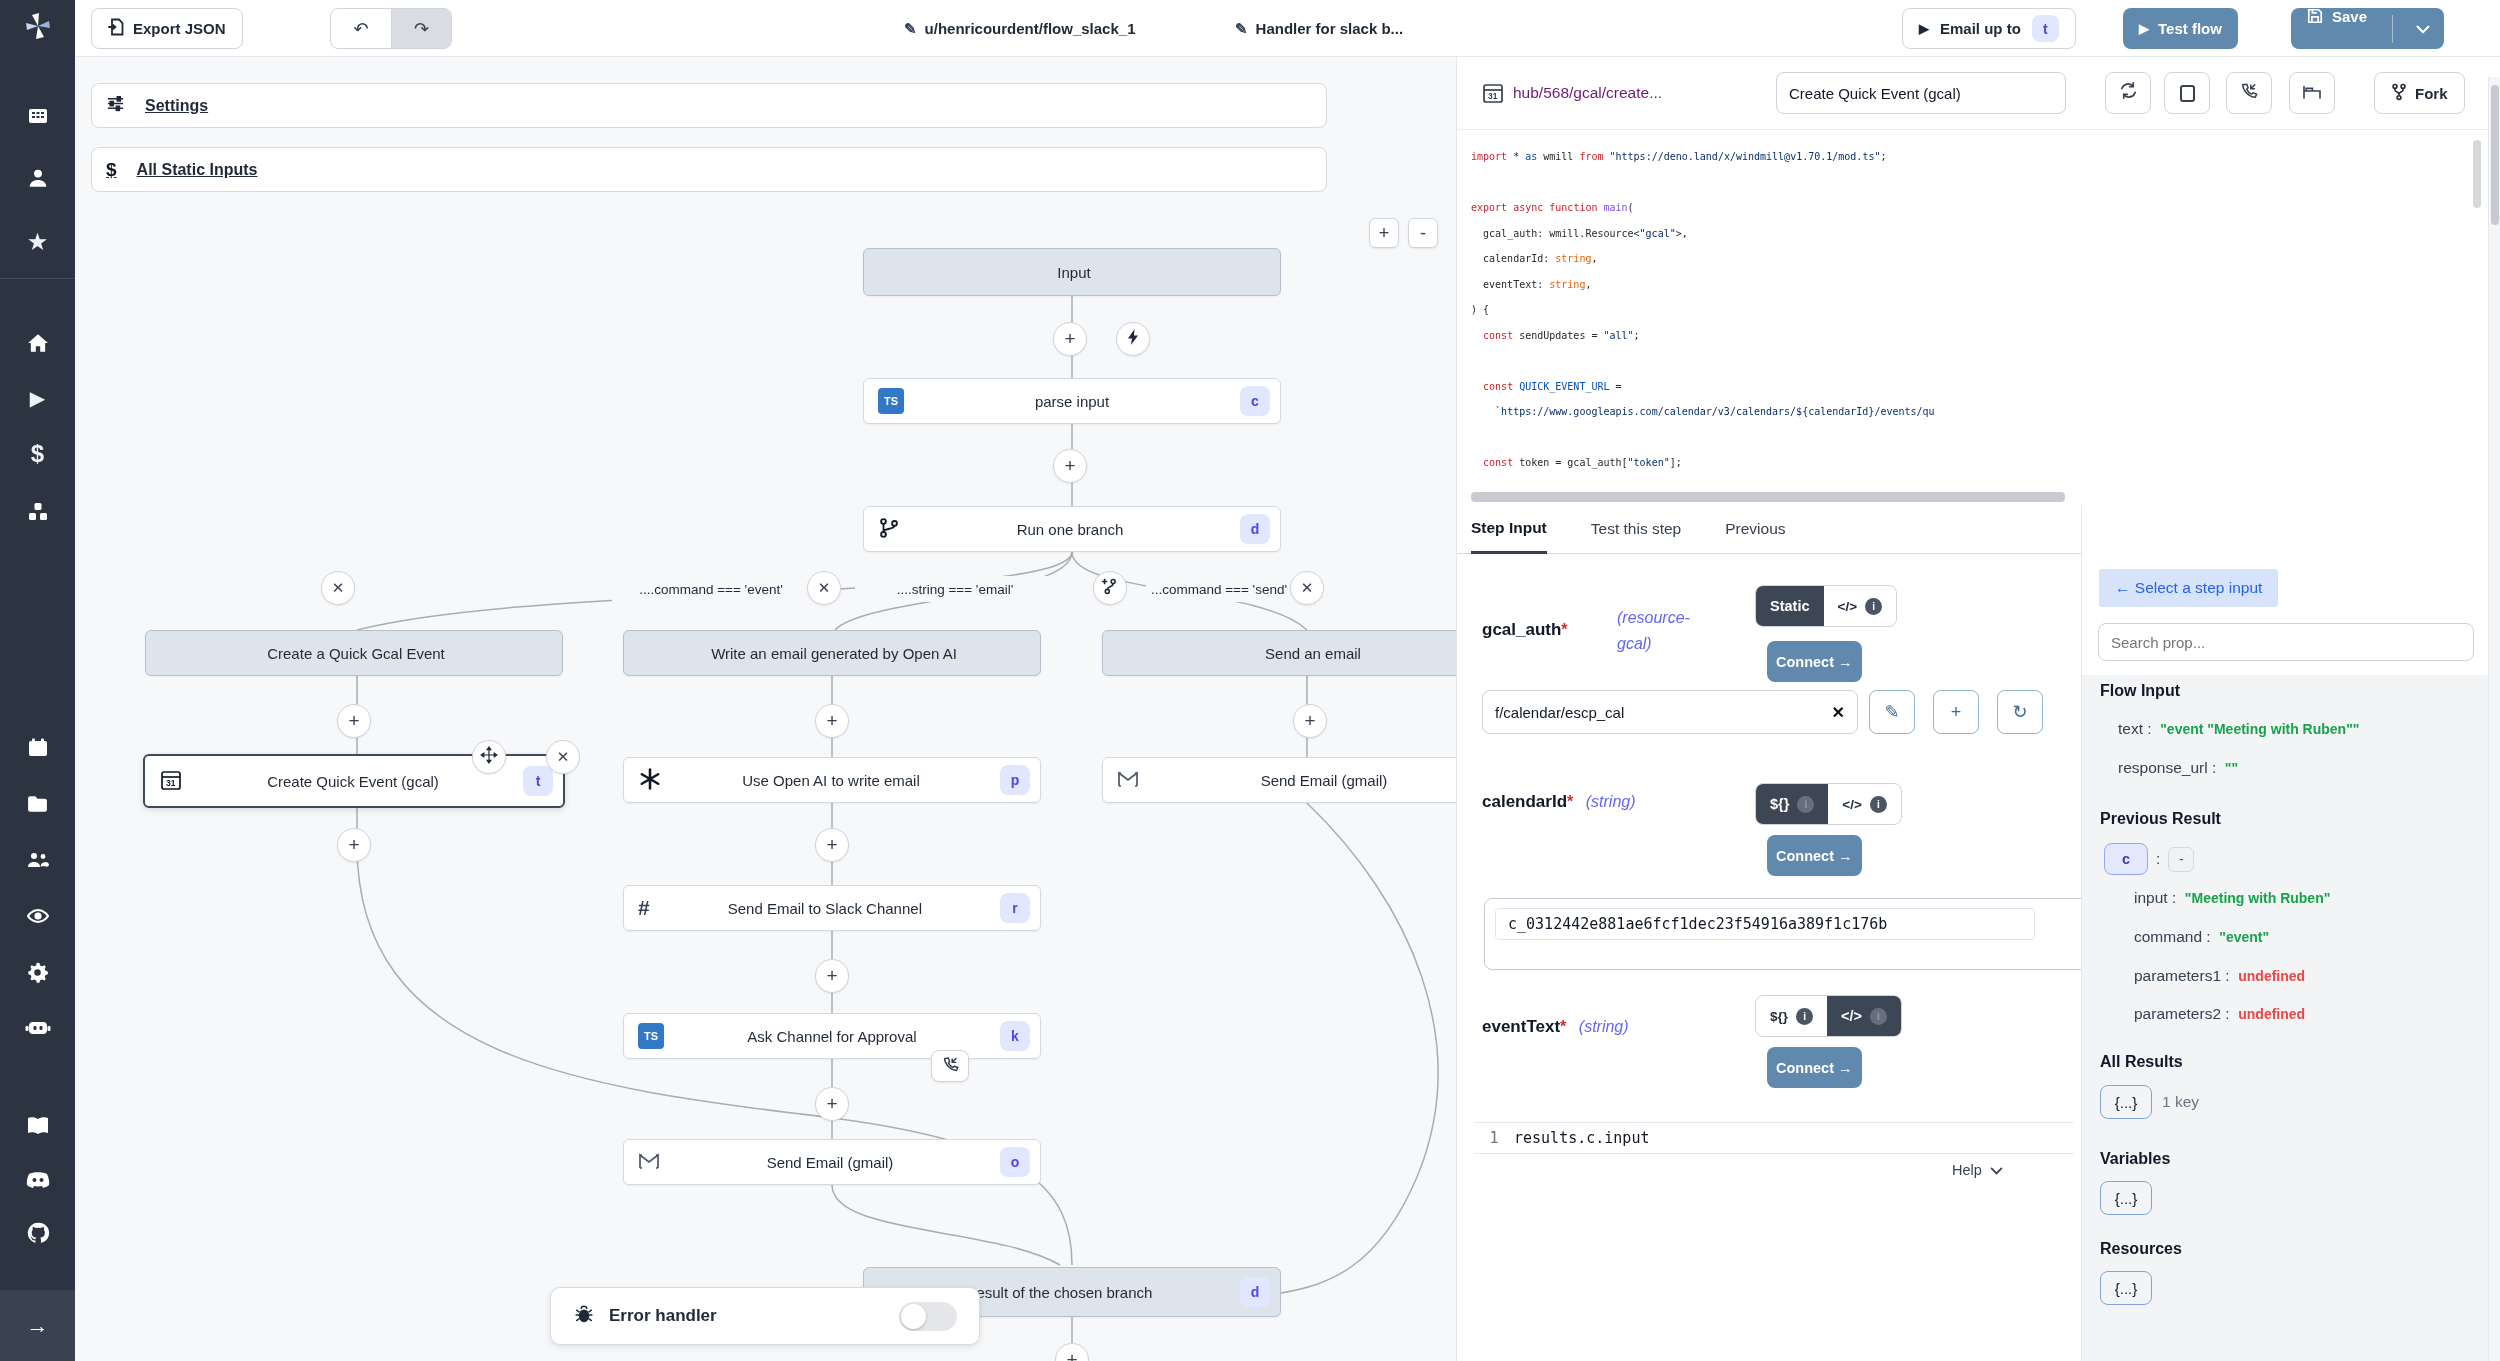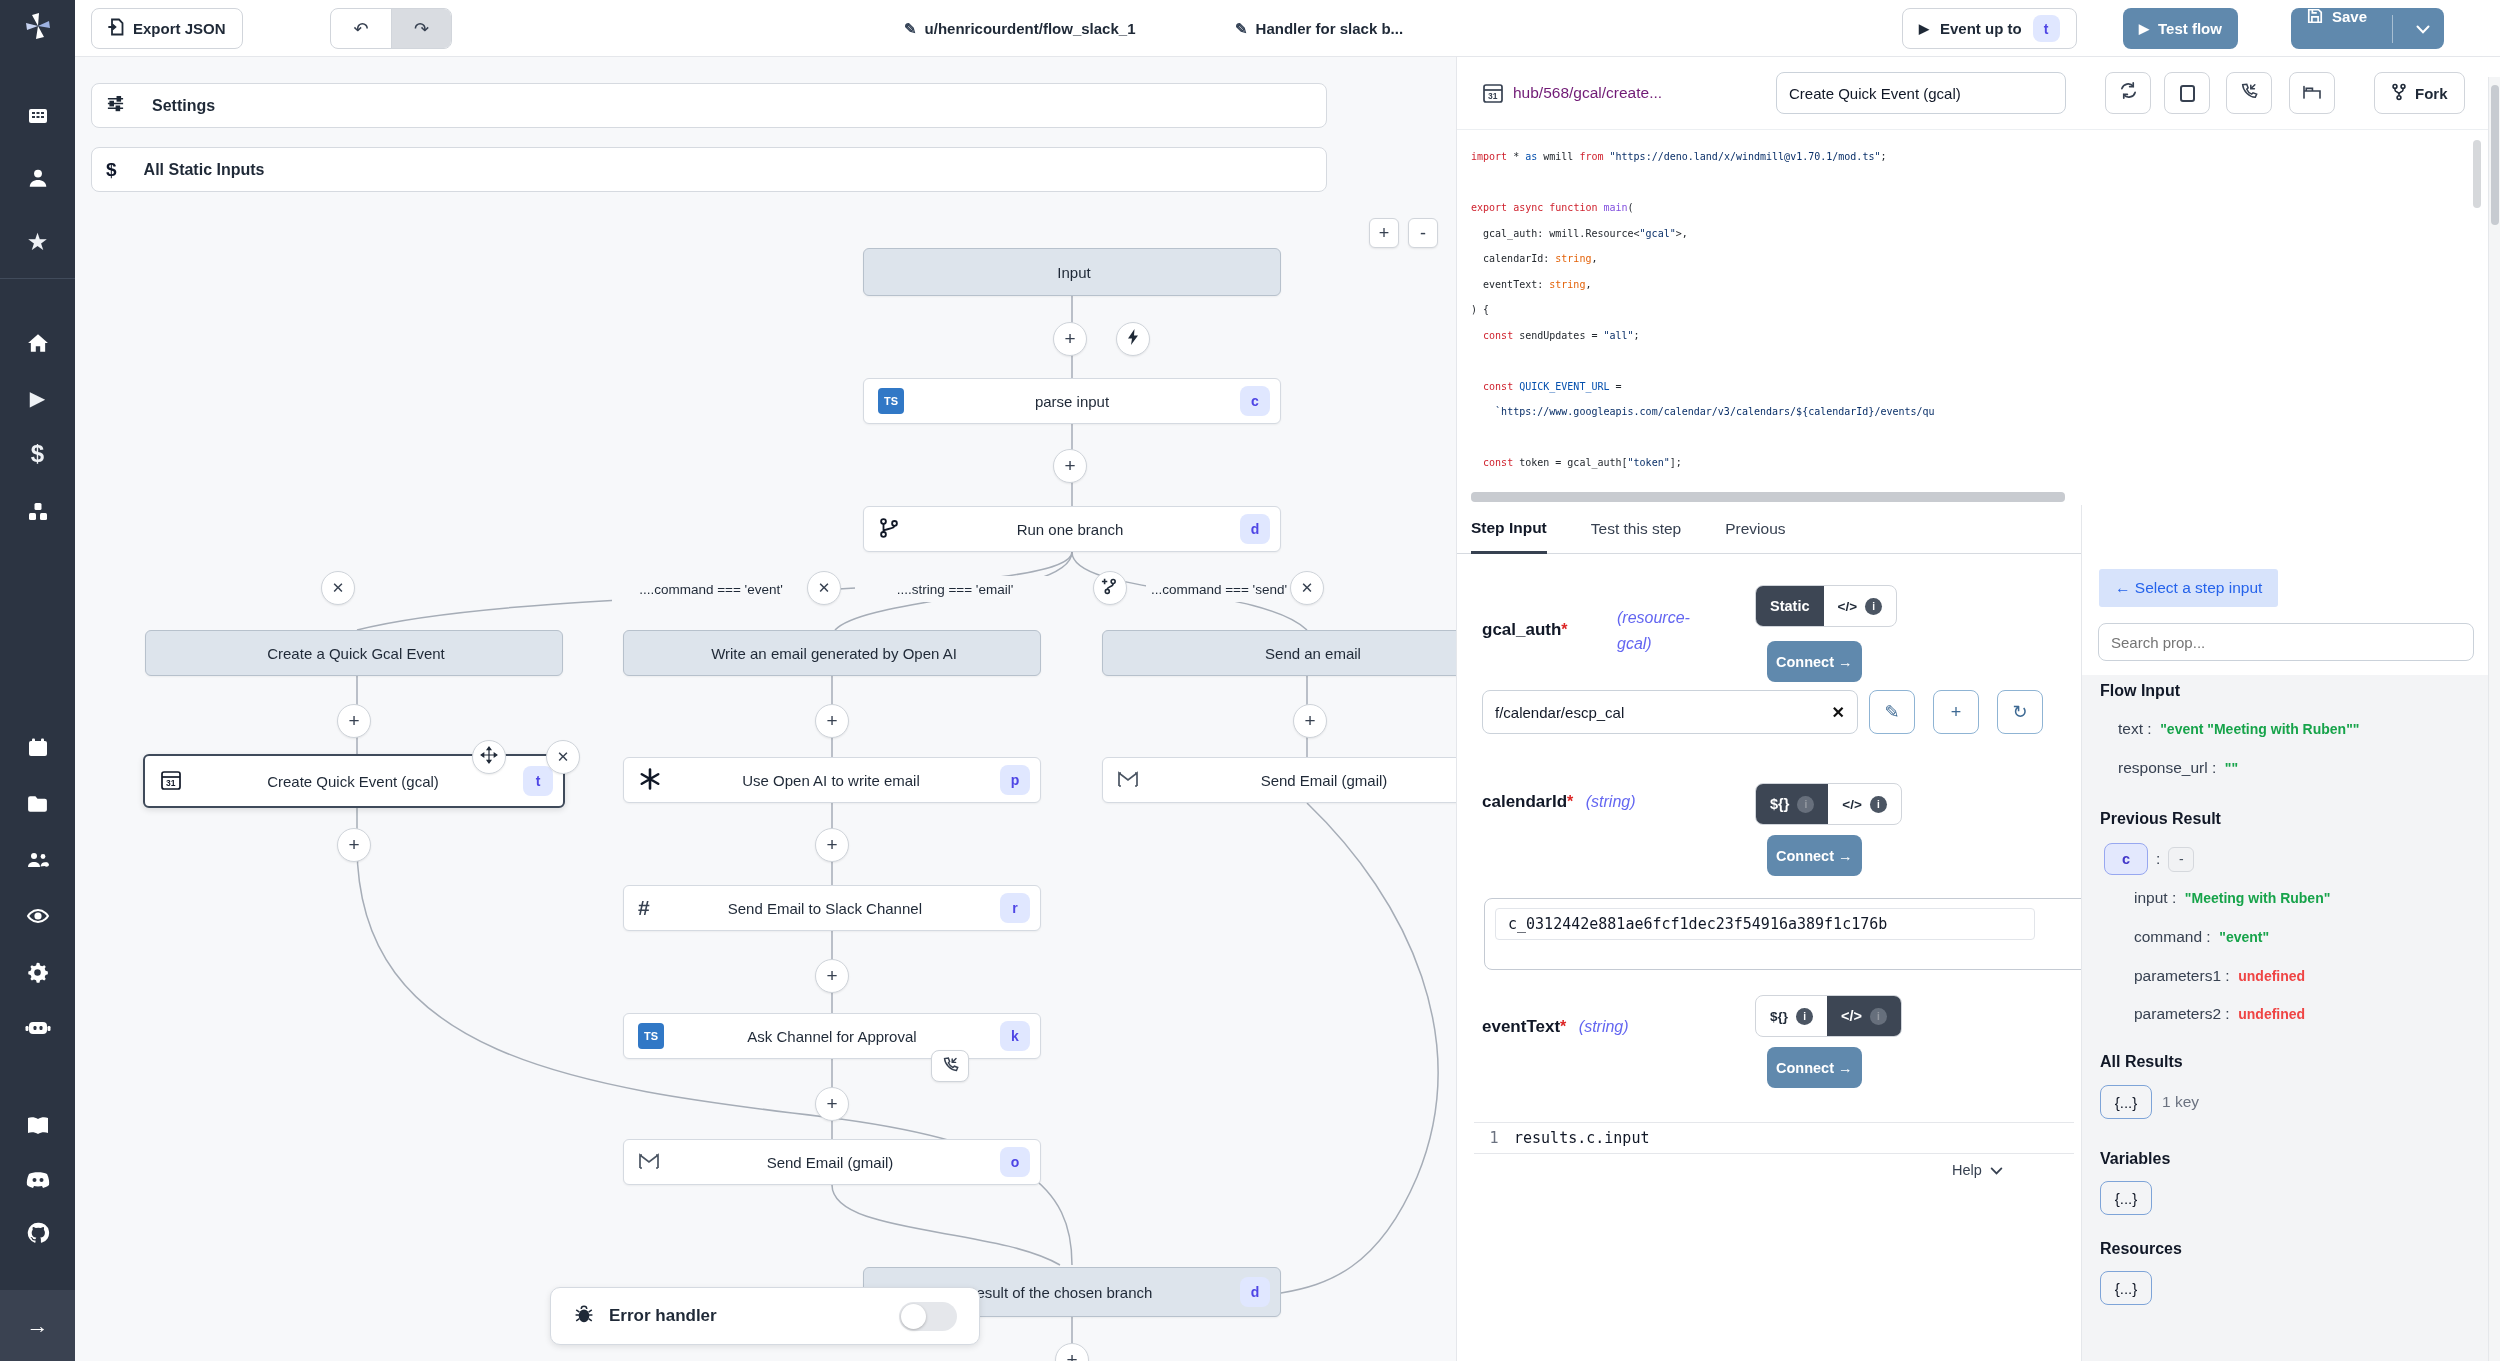--- a/index.html
+++ b/index.html
@@ -18,21 +18,21 @@
   .blue-btn { position:absolute; top:8px; height:41px; display:flex; align-items:center; gap:9px; background:#6089ad; border:none; border-radius:8px; color:#fff; font-size:15px; font-weight:bold; padding:0 16px; cursor:pointer; }
 
   
   #sidebar { position:absolute; left:0; top:0; width:75px; height:1361px; background:#2c3442; z-index:50; }
   .sb-ic { position:absolute; left:0; width:75px; height:36px; display:flex; align-items:center; justify-content:center; color:#eef1f5; cursor:pointer; }
   .sb-div { position:absolute; left:0; width:75px; border-top:1px solid #414b5b; }
   #sb-band { position:absolute; left:0; top:1290px; width:75px; height:71px; background:#3a4251; display:flex; align-items:center; justify-content:center; color:#fff; font-size:22px; cursor:pointer; }
 
   
   #canvas { position:absolute; left:75px; top:57px; width:1381px; height:1304px; background:#f7f8fa; overflow:hidden; }
-  .bar { position:absolute; left:16px; width:1236px; height:45px; background:#fff; border:1px solid #d6dae0; border-radius:8px; display:flex; align-items:center; gap:27px; padding:0 14px; font-size:16px; font-weight:bold; color:#1f2937; cursor:pointer; }
+  .bar { position:absolute; left:16px; width:1236px; height:45px; background:#fff; border:1px solid #d6dae0; border-radius:8px; display:flex; align-items:center; gap:20px; padding:0 14px; font-size:16px; font-weight:bold; color:#1f2937; cursor:pointer;text-decoration:underline; }
   .zoombtn { position:absolute; width:30px; height:30px; background:#fff; border:1px solid #d1d5db; border-radius:6px; box-shadow:0 1px 2px rgba(0,0,0,.08); font-size:18px; color:#374151; display:flex; align-items:center; justify-content:center; cursor:pointer; }
   #edges { position:absolute; left:0; top:0; width:1381px; height:1304px; }
   .node { position:absolute; width:418px; height:46px; background:#fff; border:1px solid #d5dae1; border-radius:6px; box-shadow:0 1px 2px rgba(0,0,0,.05); display:flex; align-items:center; padding:0 10px 0 14px; font-size:15px; color:#1f2937; cursor:pointer; }
   .node .lbl { flex:1; text-align:center; }
   .node.gray { background:#dde4ec; border-color:#b7c1cc; justify-content:center; }
   .node.sel { border:2px solid #3f4a5a; box-shadow:0 2px 6px rgba(0,0,0,.12); }
   .badge { min-width:30px; height:30px; border-radius:8px; background:#e0e7ff; color:#4f46e5; font-weight:bold; font-size:14px; display:flex; align-items:center; justify-content:center; padding:0 6px; }
   .circ { position:absolute; width:34px; height:34px; border-radius:50%; background:#fff; border:1px solid #cfd4da; box-shadow:0 1px 2px rgba(0,0,0,.08); display:flex; align-items:center; justify-content:center; color:#374151; font-size:19px; cursor:pointer; }
   .blabel { position:absolute; height:26px; background:#f7f8fa; color:#1f2937; font-size:13.5px; display:flex; align-items:center; justify-content:center; }
   .ts-ic { width:26px; height:26px; background:#3178c6; border-radius:4px; color:#fff; font-weight:bold; font-size:11px; display:flex; align-items:center; justify-content:center; }
@@ -210,21 +210,21 @@
     <div class="tb-edit" style="left:829px">
       <span class="pencil">✎</span>
       <span>u/henricourdent/flow_slack_1</span>
     </div>
     <div class="tb-edit" style="left:1160px">
       <span class="pencil">✎</span>
       <span>Handler for slack b...</span>
     </div>
     <button class="tb-btn" style="left:1827px; gap:11px">
       <span style="font-size:13px">▶</span>
-      <span>Event up to</span>
+      <span>Email up to</span>
       <span class="badge" style="height:27px; min-width:27px">t</span>
     </button>
     <button class="blue-btn" style="left:2048px">
       <span style="font-size:13px">▶</span>
       <span>Test flow</span>
     </button>
     <div class="blue-btn" style="left:2216px; padding:0; overflow:hidden">
       <div style="display:flex; align-items:flex-start; gap:9px; padding:0 16px; height:100%">
         <span><svg width="16" height="16" viewBox="0 0 18 18" fill="none" stroke="#fff" stroke-width="1.9">
               <path d="M2 2h11l3 3v11H2z"></path>

